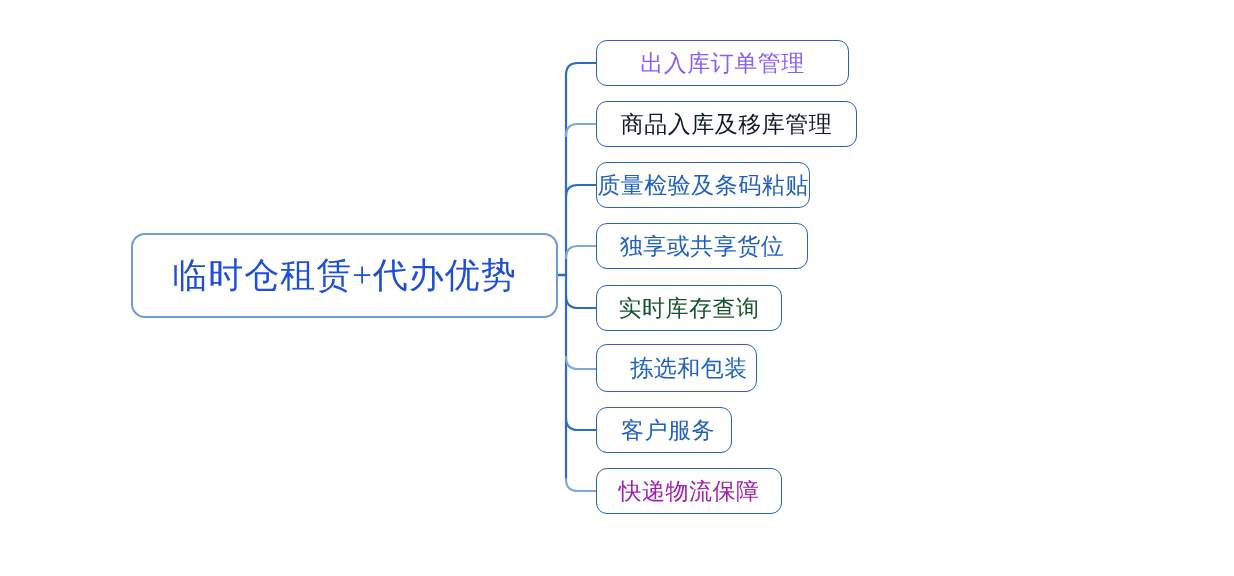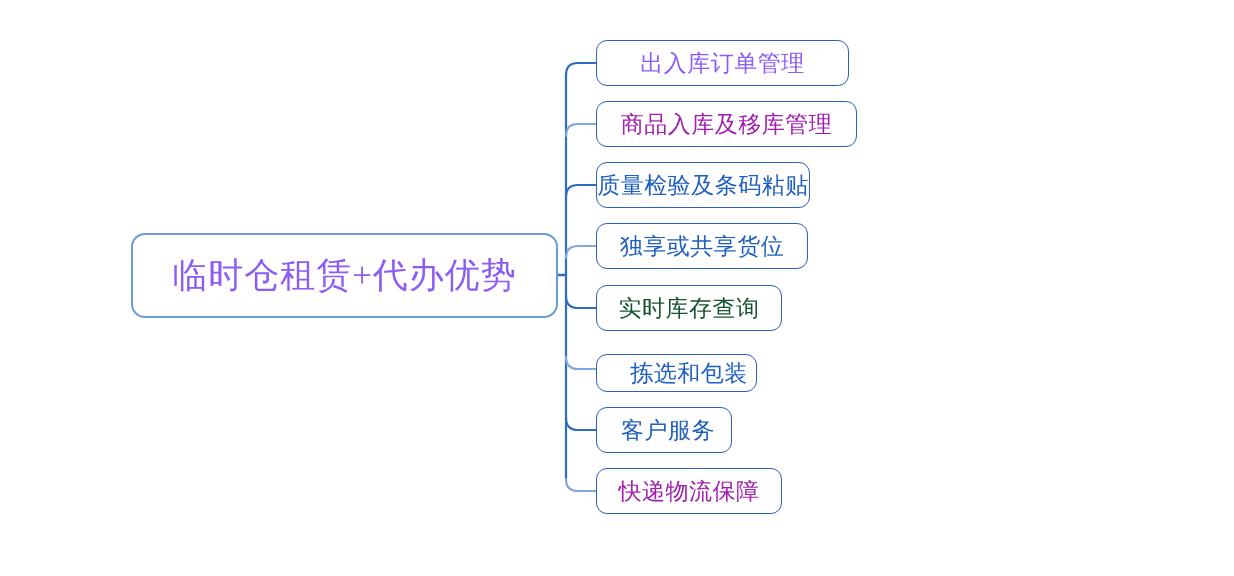--- a/index.html
+++ b/index.html
@@ -66,41 +66,41 @@
         <path d="M 566 136 Q 566 124 578 124 L 596 124" stroke="#7fa8dc" stroke-width="2.2" fill="none" stroke-linecap="round"></path>
         <path d="M 566 197 Q 566 185 578 185 L 596 185" stroke="#2f6cc0" stroke-width="2.2" fill="none" stroke-linecap="round"></path>
         <path d="M 566 258 Q 566 246 578 246 L 596 246" stroke="#7fa8dc" stroke-width="2.2" fill="none" stroke-linecap="round"></path>
         <path d="M 566 296 Q 566 308 578 308 L 596 308" stroke="#2f6cc0" stroke-width="2.2" fill="none" stroke-linecap="round"></path>
         <path d="M 566 357 Q 566 369 578 369 L 596 369" stroke="#7fa8dc" stroke-width="2.2" fill="none" stroke-linecap="round"></path>
         <path d="M 566 418 Q 566 430 578 430 L 596 430" stroke="#2f6cc0" stroke-width="2.2" fill="none" stroke-linecap="round"></path>
         <path d="M 566 479 Q 566 491 578 491 L 596 491" stroke="#7fa8dc" stroke-width="2.2" fill="none" stroke-linecap="round"></path>
       </g>
   </svg>
 
-  <div class="node root" style="left: 131px; top: 233px; width: 427px; height: 85px; border-color: rgb(108, 155, 214); color: #8b5cf6;">
+  <div class="node root" style="left: 131px; top: 233px; width: 427px; height: 85px; border-color: rgb(108, 155, 214); color: #1d4ed8;">
     <span>临时仓租赁+代办优势</span>
   </div>
 
   <div id="branch-container">
       <div class="node child" style="left: 596px; top: 40px; width: 253px; height: 46px; border-color: rgb(42, 98, 181); color: #8b5cf6;">
         <span>出入库订单管理</span>
       </div>
-      <div class="node child" style="left: 596px; top: 101px; width: 261px; height: 46px; border-color: rgb(42, 98, 181); color: #a21caf;">
+      <div class="node child" style="left: 596px; top: 101px; width: 261px; height: 46px; border-color: rgb(42, 98, 181); color: #0f172a;">
         <span>商品入库及移库管理</span>
       </div>
       <div class="node child" style="left: 596px; top: 162px; width: 214px; height: 46px; border-color: rgb(42, 98, 181); color: rgb(31, 95, 191); justify-content: center;">
         <span>质量检验及条码粘贴</span>
       </div>
       <div class="node child" style="left: 596px; top: 223px; width: 212px; height: 46px; border-color: rgb(42, 98, 181); color: rgb(31, 95, 191); align-items: center;">
         <span>独享或共享货位</span>
       </div>
       <div class="node child" style="left: 596px; top: 285px; width: 186px; height: 46px; border-color: rgb(42, 98, 181); color: #14532d;">
         <span>实时库存查询</span>
       </div>
-      <div class="node child" style="left: 596px; top: 354px; width: 161px; height: 38px; border-color: rgb(42, 98, 181); color: rgb(31, 95, 191); padding-left: 41px;">
+      <div class="node child" style="left: 596px; top: 344px; width: 161px; height: 48px; border-color: rgb(42, 98, 181); color: rgb(31, 95, 191); padding-left: 41px;">
         <span>拣选和包装</span>
       </div>
       <div class="node child" style="left: 596px; top: 407px; width: 136px; height: 46px; border-color: rgb(42, 98, 181); color: rgb(31, 95, 191); justify-content: flex-end;">
         <span>客户服务</span>
       </div>
       <div class="node child" style="left: 596px; top: 468px; width: 186px; height: 46px; border-color: rgb(42, 98, 181); color: #a21caf;">
         <span>快递物流保障</span>
       </div>
     </div>
 

